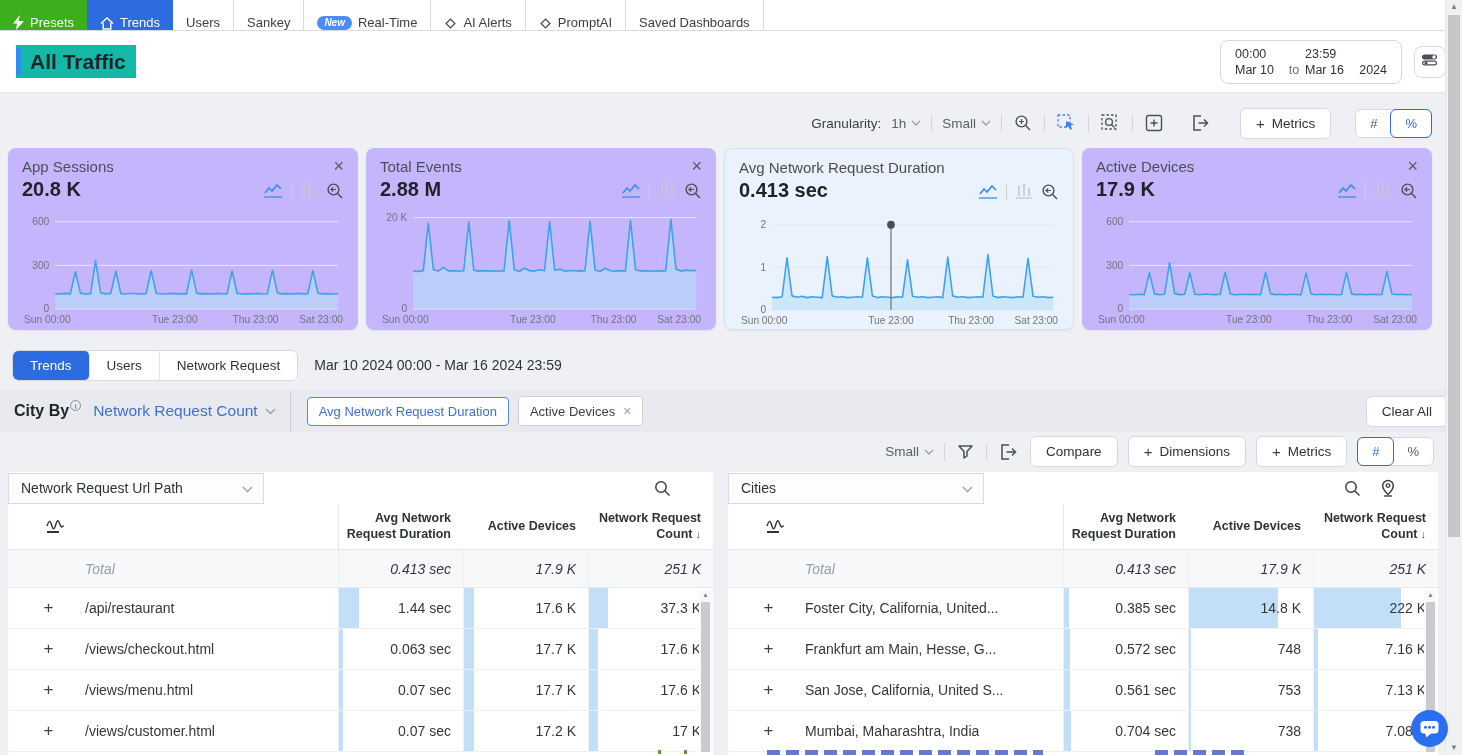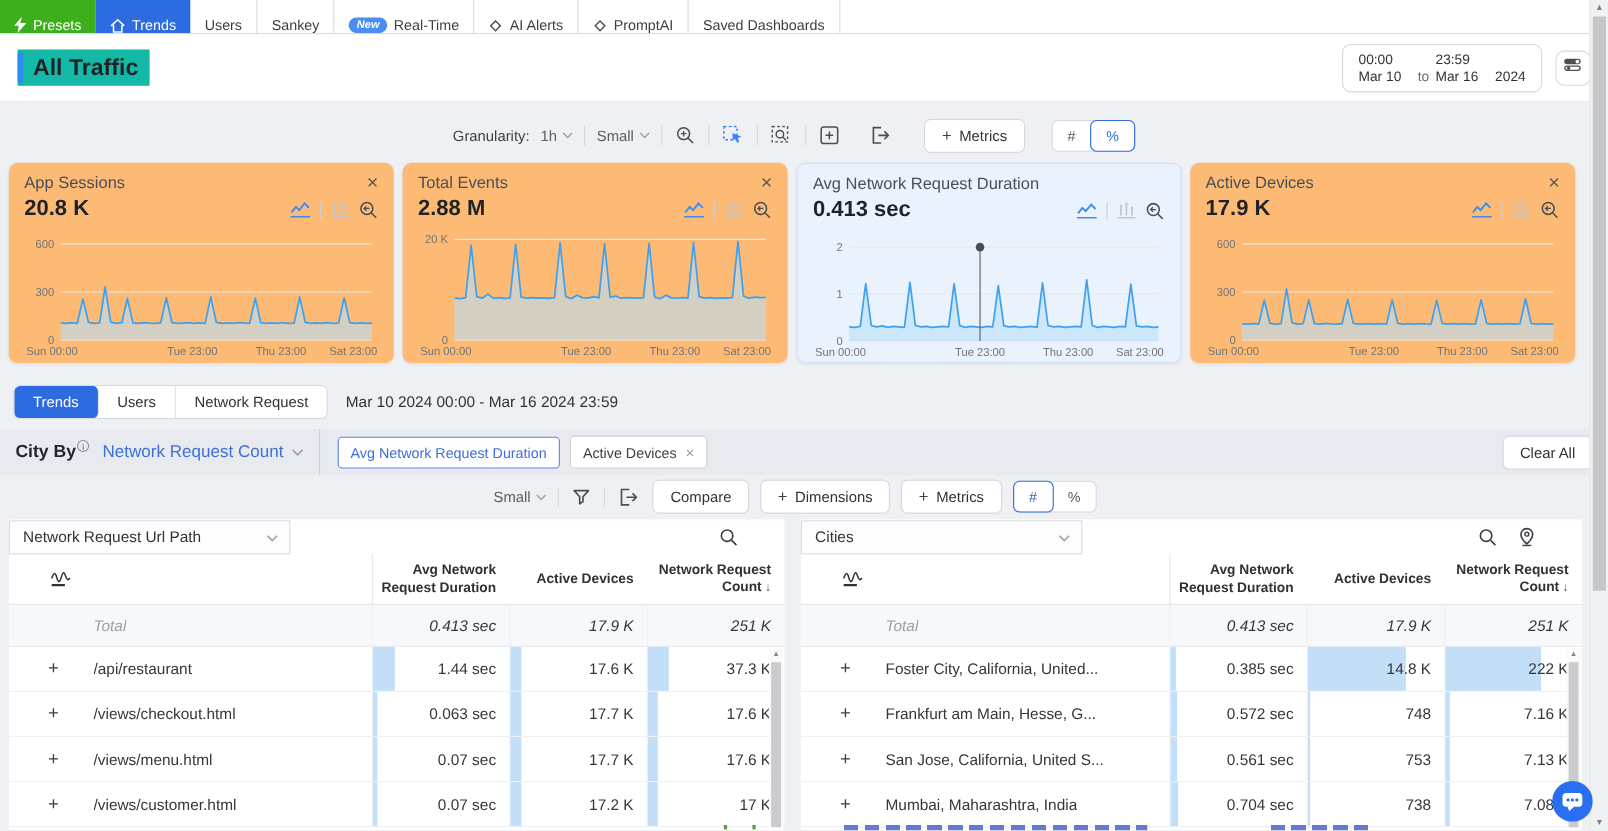--- a/index.html
+++ b/index.html
@@ -24,36 +24,36 @@
   .head-right { margin-left:auto; display:flex; align-items:center; gap:12px;padding-left:28px; }
   .datebox { border:1px solid #d5d8dd; border-radius:8px; padding:5px 14px; display:grid;
              grid-template-columns:48px 22px 48px 34px; grid-auto-rows:16px; font-size:12.5px; color:#2f3338;
              cursor:pointer; background:#fff; align-items:center; }
   .datebox .c3 { grid-column:3; }
   .datebox .muted { color:#6a6f75; text-align:center; }
   .sliders-btn { width:32px; height:32px; border:1px solid #d5d8dd; border-radius:8px; background:#fff;
                  display:flex; align-items:center; justify-content:center; cursor:pointer; }
 
   
-  .toolbar { display:flex; align-items:center; justify-content:center; gap:10px; padding:0 30px 0 12px; margin-top:12px; height:36px; }
+  .toolbar { display:flex; align-items:center; justify-content:flex-end; gap:10px; padding:0 30px 0 12px; margin-top:12px; height:36px; }
   .toolbar2 { margin-top:3px; height:33px; padding-right:28px; }
   .tb-label { font-size:13.5px; color:#3a3f45; }
   .tb-select { display:flex; align-items:center; gap:5px; font-size:13.5px; color:#5b6066; cursor:pointer; }
   .vsep { width:1px; height:18px; background:#d3d6db; }
   .tb-ic { display:inline-flex; align-items:center; cursor:pointer; padding:2px; }
   .btn { background:#fff; border:1px solid #d5d8dd; border-radius:6px; padding:7px 15px; font-size:13.5px;
          color:#2e3338; cursor:pointer; display:inline-flex; align-items:center; gap:7px; white-space:nowrap; }
   .plus-g { font-size:15px; color:#3a3f45; line-height:1; }
   .toggle { display:flex; border:1px solid #d5d8dd; border-radius:6px; background:#fff; }
   .toggle .opt { padding:6px 14px; font-size:13px; color:#555a60; cursor:pointer; border-radius:6px; }
   .toggle .opt.active { border:1px solid #2d6be0; color:#2d6be0; margin:-1px; background:#fff; }
 
   
   .cards { display:flex; gap:8px; margin:7px 8px 0; }
-  .card { background:#fdba74; border-radius:8px; width:350px; height:182px; padding:10px 14px 6px;
+  .card { background:#c4b5fd; border-radius:8px; width:350px; height:182px; padding:10px 14px 6px;
           box-shadow:0 1px 2px rgba(20,30,50,.06); position:relative; }
   .card.selected { background:#e9f2fd; border:1px solid #cfe3fa; }
   .card-head { display:flex; }
   .card-title { font-size:15px; color:#4a4f55; }
   .card-value { font-size:20px; font-weight:700; color:#1f2329; margin-top:3px; }
   .card-right { margin-left:auto; display:flex; flex-direction:column; align-items:flex-end; }
   .card-close { font-size:18px; color:#555a60; cursor:pointer; line-height:16px; height:18px; }
   .card-close.hidden { visibility:hidden; }
   .card-tools { display:flex; align-items:center; gap:8px; margin-top:6px; }
   .ct { display:inline-flex; cursor:pointer; }

